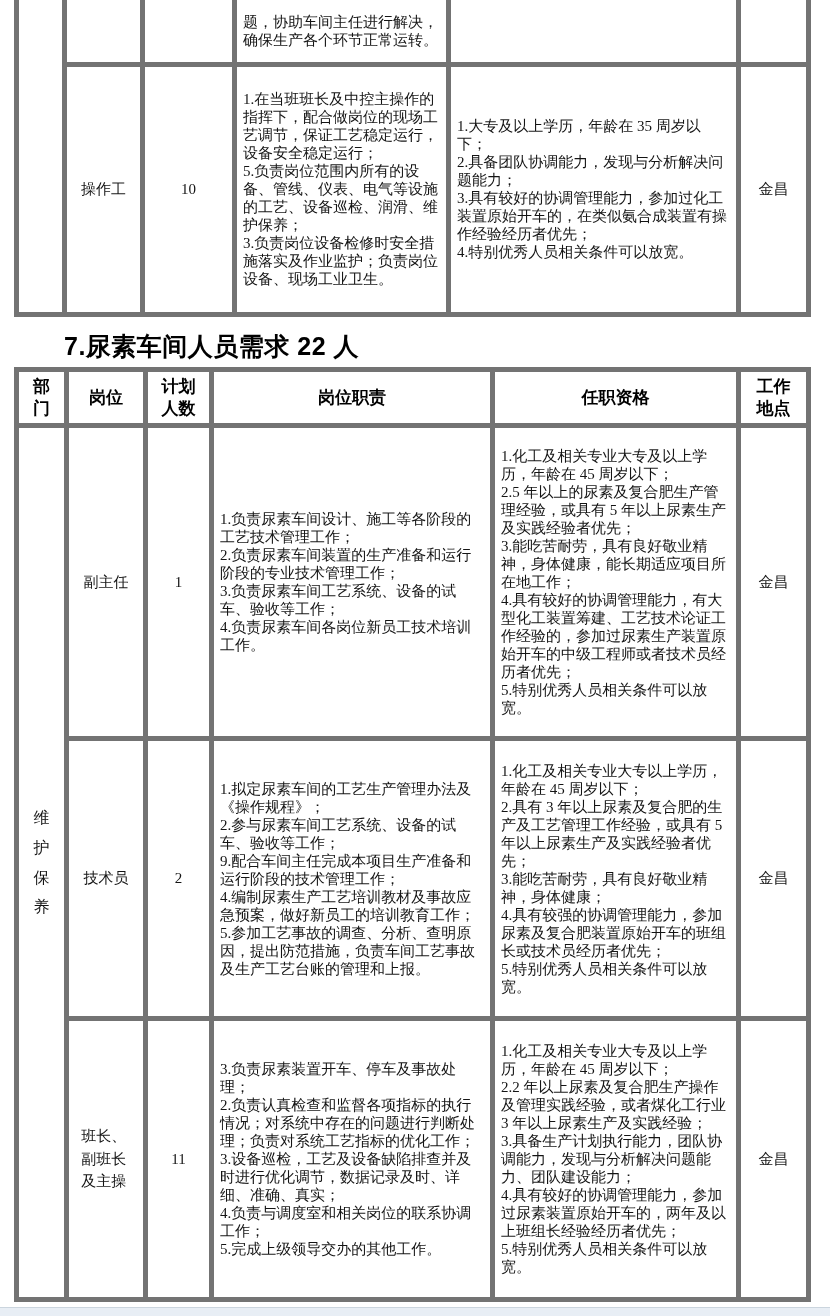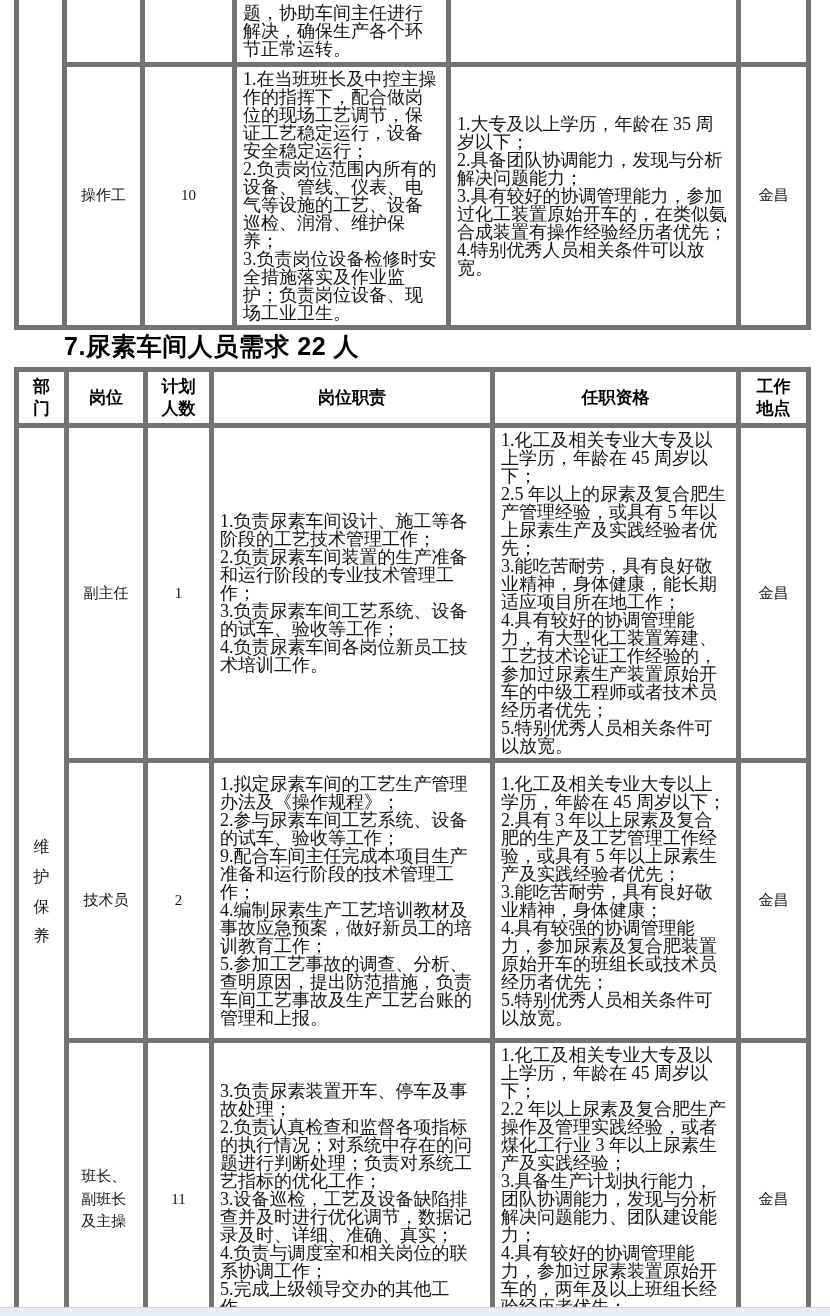--- a/index.html
+++ b/index.html
@@ -21,21 +21,21 @@
   .doc-table td, .doc-table th {
     border: 5px solid #737373;
     vertical-align: middle;
     overflow: hidden;
     padding: 0;
   }
   #table1 { left: 14px; top: 0; width: 792px; border: 2px solid #1d1d1d; border-top: 0; }
   #table1 tr.row-first td { border-top: 0; }
   #table2 { left: 14px; top: 367px; width: 792px; border: 2px solid #1d1d1d; }
 
-  .txt { padding: 3px 6px; font-size: 18px; line-height: 18px; text-align: left; }
+  .txt { padding: 3px 6px; font-size: 15px; line-height: 18px; text-align: left; }
   .item { margin: 0; }
   .ctr { text-align: center; font-size: 15px; }
   .doc-table th {
     font-family: "Liberation Sans", "DejaVu Sans", sans-serif;
     font-weight: 700;
     font-size: 17px;
     line-height: 1.25;
     text-align: center;
     white-space: pre-line;
     padding: 3px 2px;
@@ -103,21 +103,21 @@
           <div class="txt"></div>
         </td>
         <td class="ctr"></td>
       </tr>
       <tr style="height: 250px;">
         <td class="ctr"><span class="pos-wrap">操作工</span></td>
         <td class="ctr">10</td>
         <td>
           <div class="txt">
             <div class="item">1.在当班班长及中控主操作的指挥下，配合做岗位的现场工艺调节，保证工艺稳定运行，设备安全稳定运行；</div>
-            <div class="item">2.负责岗位范围内所有的设备、管线、仪表、电气等设施的工艺、设备巡检、润滑、维护保养；</div>
+            <div class="item">5.负责岗位范围内所有的设备、管线、仪表、电气等设施的工艺、设备巡检、润滑、维护保养；</div>
             <div class="item">3.负责岗位设备检修时安全措施落实及作业监护；负责岗位设备、现场工业卫生。</div>
           </div>
         </td>
         <td>
           <div class="txt">
             <div class="item">1.大专及以上学历，年龄在 35 周岁以下；</div>
             <div class="item">2.具备团队协调能力，发现与分析解决问题能力；</div>
             <div class="item">3.具有较好的协调管理能力，参加过化工装置原始开车的，在类似氨合成装置有操作经验经历者优先；</div>
             <div class="item">4.特别优秀人员相关条件可以放宽。</div>
           </div>

